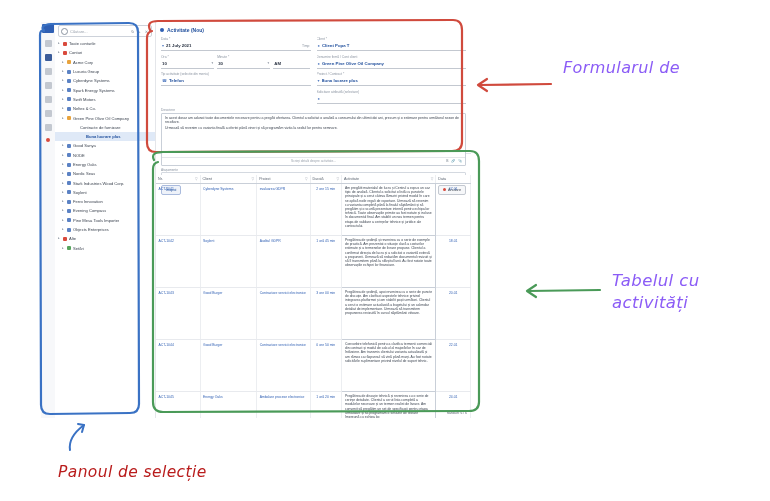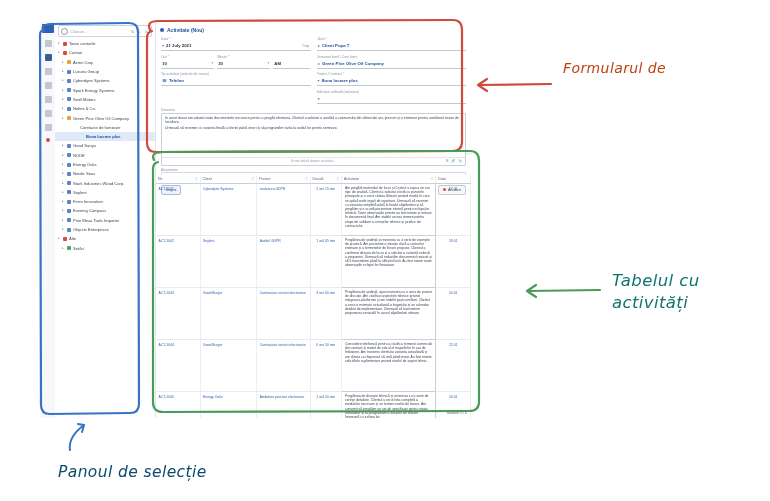--- a/index.html
+++ b/index.html
@@ -92,23 +92,23 @@
   .twrap{position:absolute;left:0;right:0;top:153px;bottom:0;overflow:hidden;}
   table{width:100%;border-collapse:collapse;table-layout:fixed;}
   th{font-size:3.7px;color:#5a636f;font-weight:normal;text-align:left;padding:2px 2px;border-bottom:1px solid #c9cfd8;border-right:1px solid #eceef1;background:#fff;white-space:nowrap;position:relative;}
   th .fn{float:right;color:#9aa2ad;font-size:3.4px;}
   td{font-size:3.4px;color:#3c4450;vertical-align:top;padding:2.5px 2.5px;border-bottom:1px solid #e8eaee;border-right:1px solid #eceef1;line-height:4.2px;overflow:hidden;}
   td.id{color:#2f5fb3;}
   td.c{text-align:center;color:#2f5fb3;}
   td.lnk{color:#2f5fb3;}
   .tfoot{position:absolute;right:4px;bottom:3px;font-size:3.4px;color:#5a636f;}
   .hand{font-family:"DejaVu Sans",sans-serif;font-style:italic;letter-spacing:.4px;}
-  .lbl-red{position:absolute;left:563px;top:57px;width:205px;font-size:14px;line-height:22px;color:#c2410c;}
-  .lbl-green{position:absolute;left:612px;top:270px;width:150px;font-size:16.5px;line-height:22px;color:#0f766e;}
-  .lbl-blue{position:absolute;left:58px;top:462px;width:230px;font-size:15.5px;line-height:20px;color:#0c4a6e;}
+  .lbl-red{position:absolute;left:563px;top:57px;width:205px;font-size:16px;line-height:22px;color:#8b5cf6;}
+  .lbl-green{position:absolute;left:612px;top:270px;width:150px;font-size:16.5px;line-height:22px;color:#8b5cf6;}
+  .lbl-blue{position:absolute;left:58px;top:462px;width:230px;font-size:15.5px;line-height:20px;color:#b91c1c;}
   svg.overlay{position:absolute;left:0;top:0;width:770px;height:501px;}
 </style>
 </head>
 <body>
 
 <div class="app">
 
   <div class="rail">
     <div class="logo"></div>
     <div class="ri"></div>

